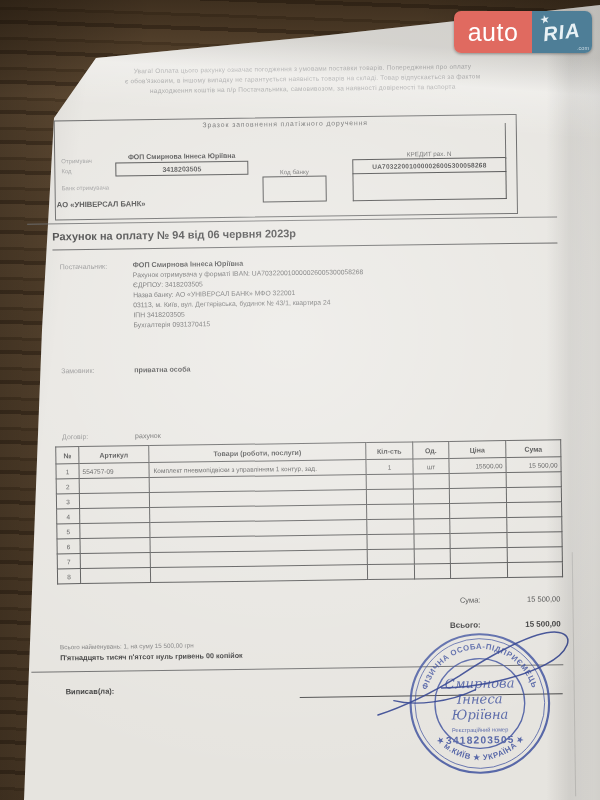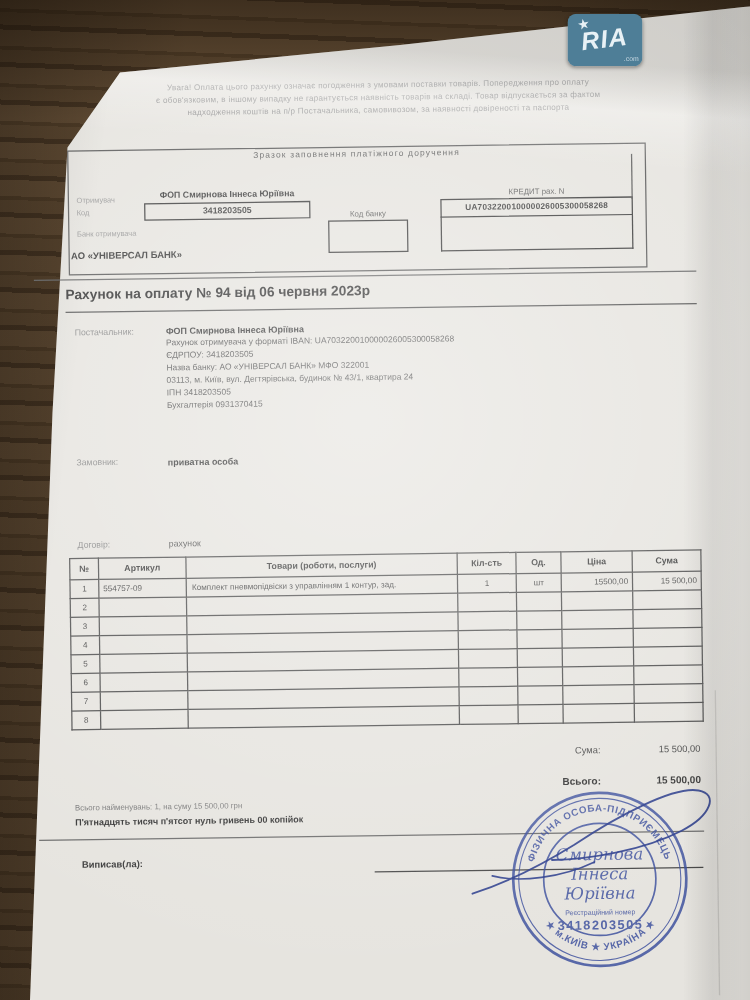--- a/index.html
+++ b/index.html
@@ -276,18 +276,19 @@
   <svg class="signature" viewBox="0 0 230 110">
     <path d="M 14 92 C 40 84, 66 72, 96 54 C 130 32, 176 8, 196 12 C 212 15, 206 32, 182 44 C 152 59, 108 66, 78 66" fill="none" stroke="#2e3f8e" stroke-width="1.5" stroke-linecap="round"></path>
     <path d="M 30 78 C 52 84, 86 80, 112 68" fill="none" stroke="#2e3f8e" stroke-width="1.3" stroke-linecap="round"></path>
   </svg>
 
 </div>
 
 <div class="paper-shade"></div>
 
 <div class="badge">
+  <div class="badge-auto">auto</div>
   <div class="badge-ria">
     <span class="star">★</span>
     <span class="ria-text">RIA</span>
     <span class="dotcom">.com</span>
   </div>
 </div>
 
 </body></html>

